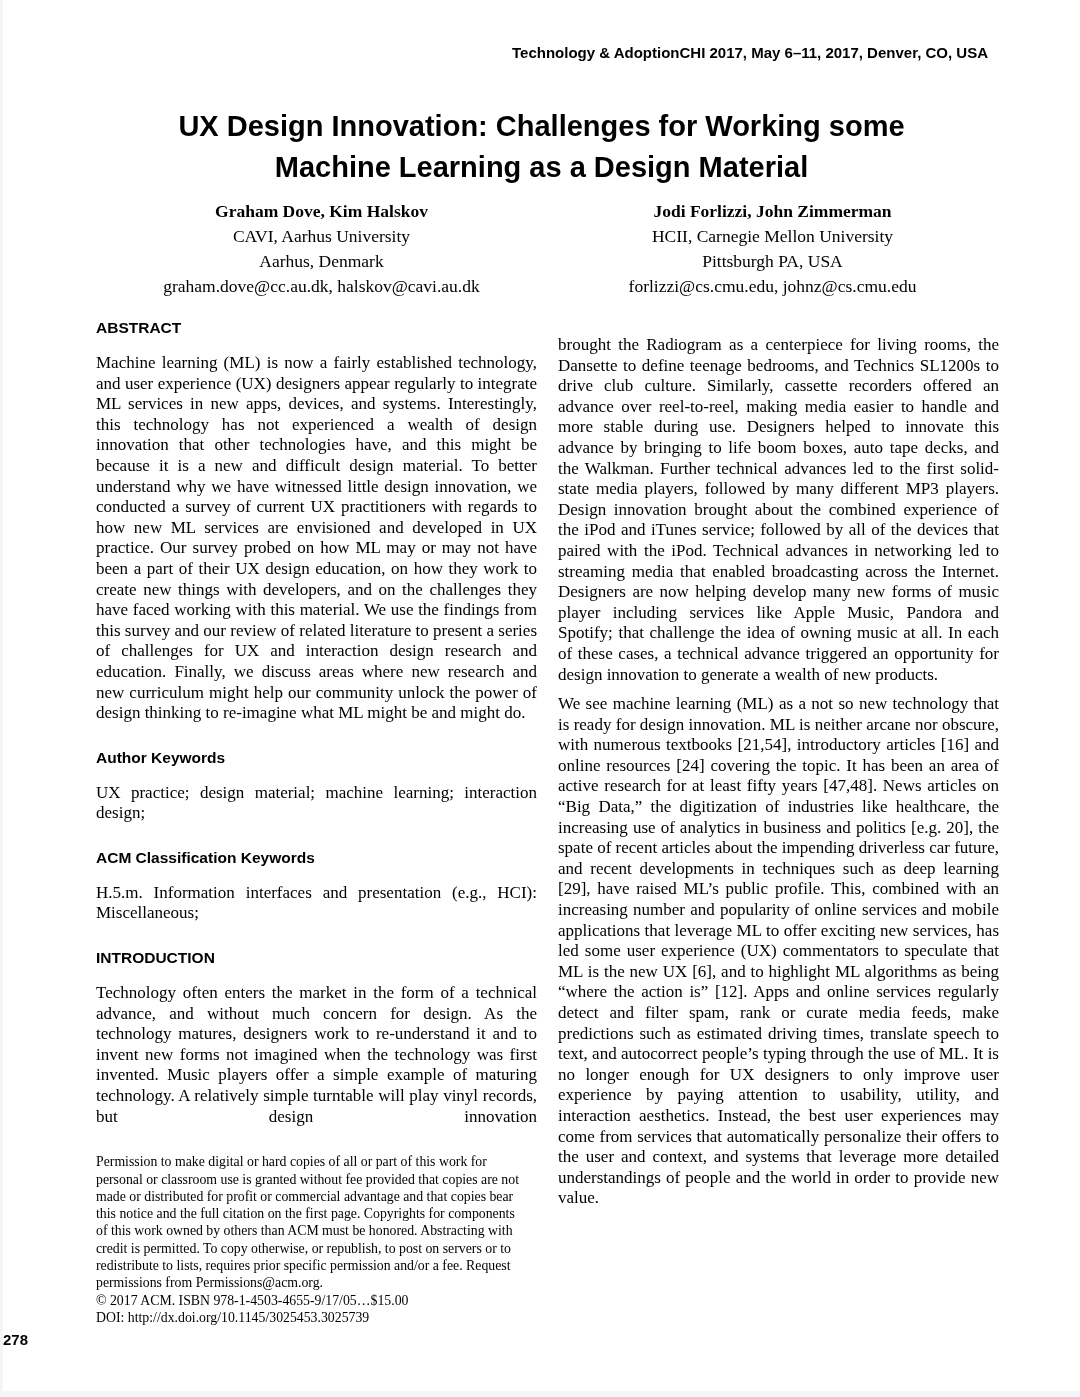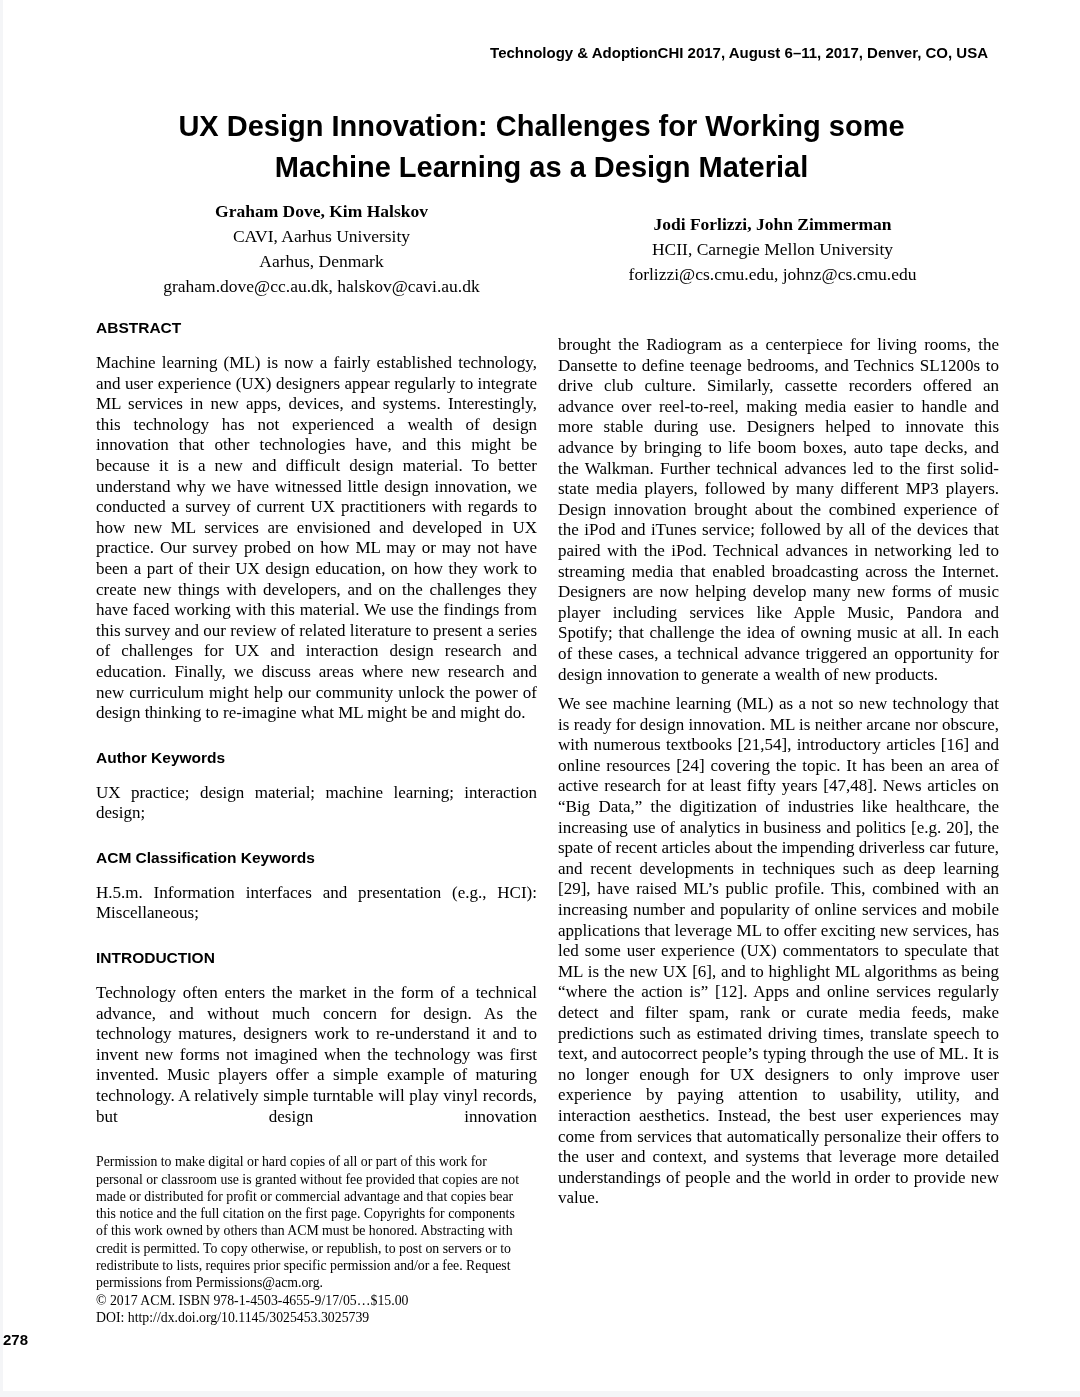--- a/index.html
+++ b/index.html
@@ -106,37 +106,38 @@
     font-size: 15px;
   }
 </style>
 </head>
 <body>
 
 <div class="page">
 
   <div class="running-head">
     <span>Technology &amp; Adoption</span>
-    <span>CHI 2017, August 6–11, 2017, Denver, CO, USA</span>
+    <span>CHI 2017, May 6–11, 2017, Denver, CO, USA</span>
   </div>
 
   <div class="paper-title">
     <span class="inner">UX Design Innovation: Challenges for Working some Machine Learning as a Design Material</span>
   </div>
 
   <div class="authors">
     <div class="author-block">
       <div class="author-names">Graham Dove, Kim Halskov</div>
       <div>CAVI, Aarhus University</div>
       <div>Aarhus, Denmark</div>
       <div>graham.dove@cc.au.dk, halskov@cavi.au.dk</div>
     </div>
     <div class="author-block">
       <div class="author-names">Jodi Forlizzi, John Zimmerman</div>
       <div>HCII, Carnegie Mellon University</div>
+      <div>Pittsburgh PA, USA</div>
       <div>forlizzi@cs.cmu.edu, johnz@cs.cmu.edu</div>
     </div>
   </div>
 
   <div class="columns">
 
     <div class="col">
       <div class="section-heading first">ABSTRACT</div>
       <div class="body-text">Machine learning (ML) is now a fairly established technology, and user experience (UX) designers appear regularly to integrate ML services in new apps, devices, and systems. Interestingly, this technology has not experienced a wealth of design innovation that other technologies have, and this might be because it is a new and difficult design material. To better understand why we have witnessed little design innovation, we conducted a survey of current UX practitioners with regards to how new ML services are envisioned and developed in UX practice. Our survey probed on how ML may or may not have been a part of their UX design education, on how they work to create new things with developers, and on the challenges they have faced working with this material. We use the findings from this survey and our review of related literature to present a series of challenges for UX and interaction design research and education. Finally, we discuss areas where new research and new curriculum might help our community unlock the power of design thinking to re-imagine what ML might be and might do.</div>
 

